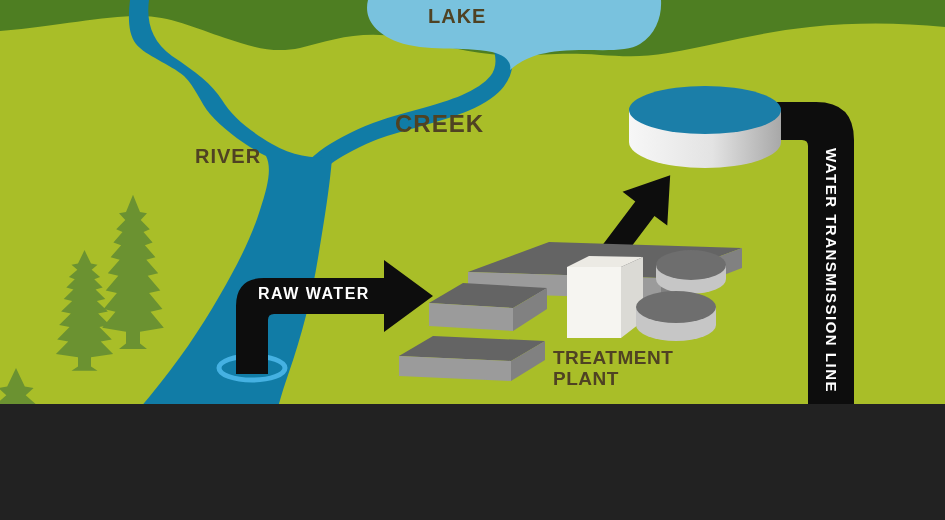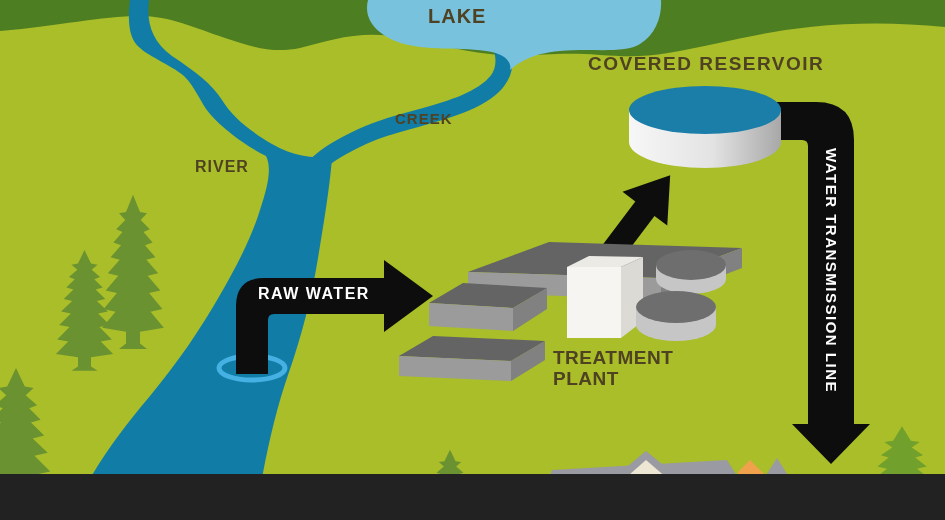--- a/index.html
+++ b/index.html
@@ -1,27 +1,27 @@
 <!DOCTYPE html>
 <html><head>
 <meta charset="utf-8">
 <style>
   html,body{margin:0;padding:0;background:#222;}
   .stage{
-    position:relative;width:945px;height:474px;overflow:hidden;
+    position:relative;width:945px;height:404px;overflow:hidden;
     font-family:"Liberation Sans",sans-serif;
   }
   .stage svg{position:absolute;left:0;top:0;display:block;}
   .lbl{
     position:absolute;font-weight:bold;color:#4f4223;white-space:nowrap;
     font-family:"Liberation Sans",sans-serif;
   }
   #lbl-lake{left:428px;top:5px;font-size:20px;letter-spacing:1px;}
-  #lbl-creek{left:395px;top:110px;font-size:15px;letter-spacing:1px;}
-  #lbl-river{left:195px;top:158px;font-size:16px;letter-spacing:1px;}
+  #lbl-creek{left:395px;top:110px;font-size:24px;letter-spacing:1px;}
+  #lbl-river{left:195px;top:145px;font-size:20px;letter-spacing:1px;}
   #lbl-reservoir{left:588px;top:53px;font-size:19px;letter-spacing:1.5px;}
   #lbl-raw{left:258px;top:285px;font-size:16px;color:#ffffff;letter-spacing:1.5px;}
   #lbl-plant{left:553px;top:347px;font-size:19px;letter-spacing:0.5px;width:170px;line-height:1.12;white-space:normal;}
   #lbl-trans{
     left:696px;top:262px;width:270px;text-align:center;font-size:15px;color:#ffffff;
     letter-spacing:1.5px;transform:rotate(90deg);white-space:nowrap;
   }
   
   .slab-top{fill:#646464}.slab-front{fill:#9b9b9b}.slab-side{fill:#818181}
   .box-front{fill:#f6f5f1}.box-side{fill:#dbdad5}.box-top{fill:#eceae4}
@@ -149,17 +149,16 @@
     <use href="#pine" transform="translate(98,192) scale(0.70,0.665)" fill="#6b9231"></use>
     <use href="#pine" transform="translate(52,248) scale(0.65,0.52)" fill="#6b9231"></use>
     <use href="#pine" transform="translate(-28,365) scale(0.88,0.72)" fill="#6b9231"></use>
     <use href="#pine" transform="translate(422,448) scale(0.56,0.44)" fill="#6b9231"></use>
     <use href="#pine" transform="translate(858,424) scale(0.88,0.56)" fill="#71a12c"></use>
   </svg>
 
   <div class="lbl" id="lbl-lake">LAKE</div>
   <div class="lbl" id="lbl-creek">CREEK</div>
   <div class="lbl" id="lbl-river">RIVER</div>
-  <div class="lbl" id="lbl-reservoir">COVERED RESERVOIR</div>
   <div class="lbl" id="lbl-plant">TREATMENT PLANT</div>
   <div class="lbl" id="lbl-raw">RAW WATER</div>
   <div class="lbl" id="lbl-trans">WATER TRANSMISSION LINE</div>
 </div>
 
 </body></html>

